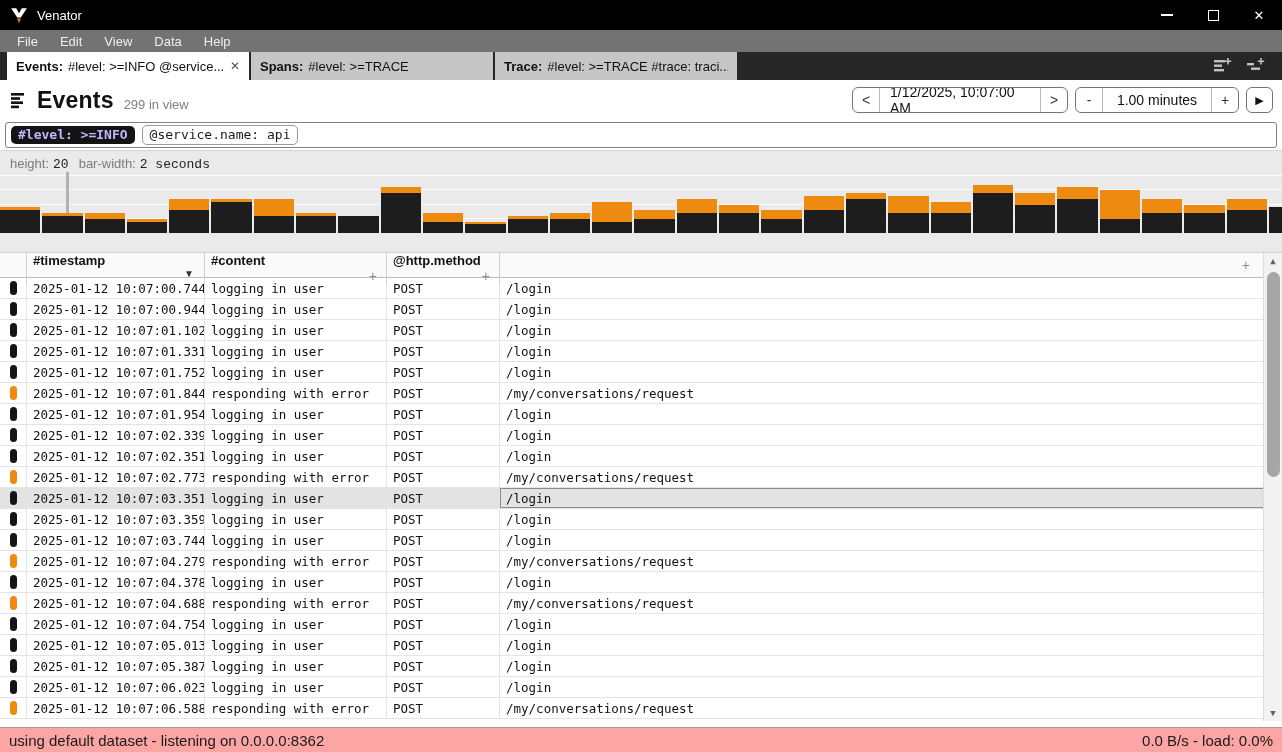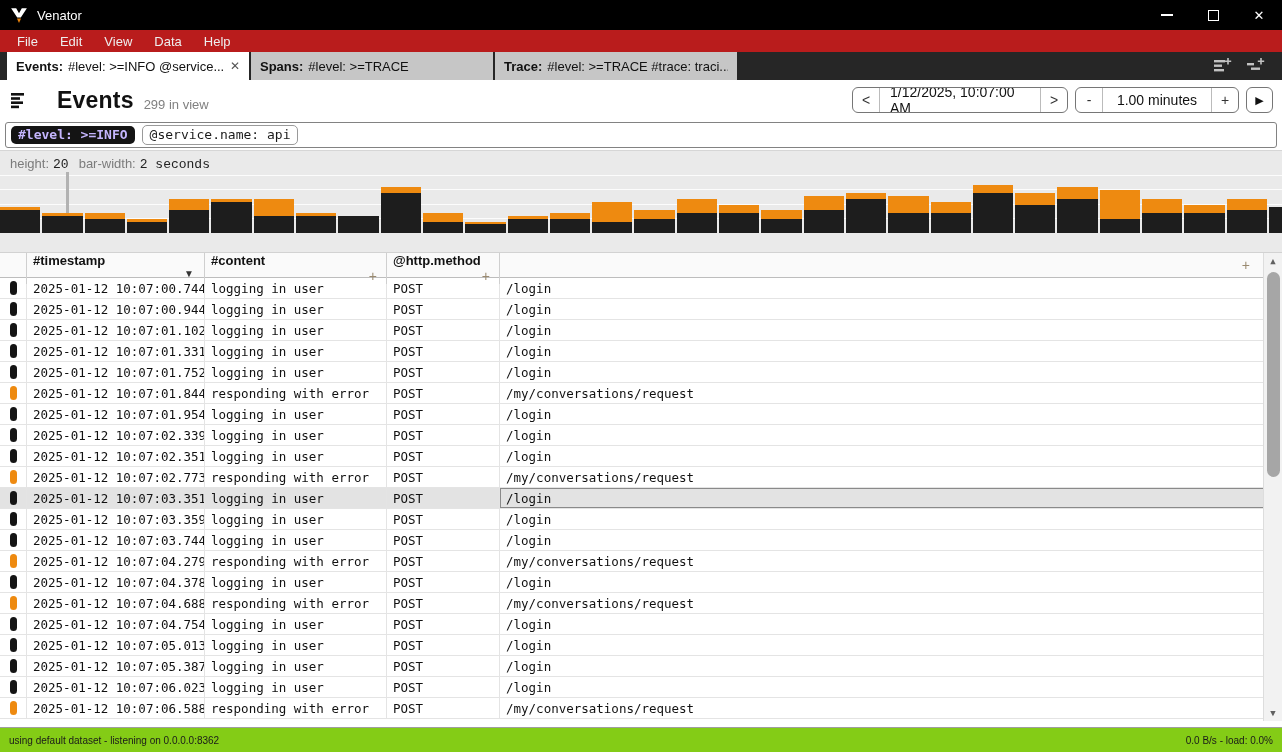--- a/index.html
+++ b/index.html
@@ -9,37 +9,37 @@
   
   .titlebar { height:30px; background:#000; color:#fff; display:flex; align-items:center; flex:0 0 auto; }
   .logo { width:18px; height:18px; margin:0 9px 0 10px; display:flex; }
   .apptitle { font-size:13px; color:#fff; }
   .wincontrols { margin-left:auto; display:flex; height:100%; }
   .winbtn { width:46px; height:100%; display:flex; align-items:center; justify-content:center; color:#fff; font-size:13px; }
   .minbar { width:12px; height:2px; background:#fff; }
   .maxbox { width:11px; height:11px; border:1.5px solid #fff; }
 
   
-  .menubar { height:22px; background:#b91c1c; display:flex; align-items:flex-end; padding-left:6px; flex:0 0 auto; }
+  .menubar { height:22px; background:#737373; display:flex; align-items:flex-end; padding-left:6px; flex:0 0 auto; }
   .menu-item { color:#eee; font-size:13px; padding:0 11px; height:100%; display:flex; align-items:center; }
 
   
   .tabbar { height:28px; background:#262626; display:flex; align-items:stretch; padding-left:7px; flex:0 0 auto; }
   .tab { width:242px; margin-right:2px; display:flex; align-items:center; padding:0 9px; font-size:13px; background:#c6c6c6; color:#111; overflow:hidden; }
   .tab.active { background:#fff; }
   .tab .tprefix { font-weight:bold; margin-right:5px; white-space:nowrap; }
   .tab .tlabel { white-space:nowrap; overflow:hidden; flex:1; }
   .tab-close { color:#555; margin-left:6px; font-size:12px; }
   .tab-actions { margin-left:auto; display:flex; align-items:center; gap:12px; padding-right:16px; }
   .tab-action { display:flex; }
 
   
   .pageheader { height:40px; background:#fff; display:flex; align-items:center; padding:0 9px 0 10px; flex:0 0 auto; }
   .ph-icon { display:flex; margin-right:8px; }
-  .ph-title { font-size:23px; font-weight:bold; color:#111; letter-spacing:.2px;margin-left:20px; }
+  .ph-title { font-size:23px; font-weight:bold; color:#111; letter-spacing:.2px; }
   .ph-count { font-size:13px; color:#818181; margin:8px 0 0 10px; }
   .controls { margin-left:auto; display:flex; gap:7px; align-items:center; }
   .ctl-group { display:flex; border:1px solid #767676; border-radius:6px; height:26px; align-items:stretch; font-size:14px; color:#111; background:#fff; overflow:hidden; }
   .ctl-btn { width:27px; display:flex; align-items:center; justify-content:center; font-size:14px; color:#333; }
   .ctl-btn.bl { border-left:1px solid #bbb; }
   .ctl-btn.br { border-right:1px solid #bbb; }
   .ctl-field { display:flex; align-items:center; justify-content:center; padding:0 10px; }
   .ctl-field.date { width:160px; }
   .ctl-field.dur { width:108px; }
   .play-btn { border:1px solid #767676; border-radius:6px; width:27px; height:26px; display:flex; align-items:center; justify-content:center; font-size:11px; color:#111; }
@@ -78,21 +78,21 @@
   .tr.selected .td.target { box-shadow:inset 0 0 0 1px #8a8a8a; }
   .pill { width:7px; height:14px; border-radius:4px; }
 
   
   .vscroll { position:absolute; top:0; right:0; bottom:6px; width:19px; background:#f2f2f2; border-left:1px solid #ddd; display:flex; flex-direction:column; align-items:center; }
   .scroll-btn { height:16px; width:100%; display:flex; align-items:center; justify-content:center; color:#606060; font-size:9px; }
   .scroll-thumb { width:13px; border-radius:7px; background:#a6a6a6; height:205px; margin-top:3px; }
   .scroll-spacer { flex:1; }
 
   
-  .statusbar { height:25px; background:#84cc16; border-top:1px solid #9e9e9e; display:flex; align-items:center; justify-content:space-between; padding:0 9px; font-size:10px; color:#1a1a1a; flex:0 0 auto; }
+  .statusbar { height:25px; background:#fca5a5; border-top:1px solid #9e9e9e; display:flex; align-items:center; justify-content:space-between; padding:0 9px; font-size:15px; color:#1a1a1a; flex:0 0 auto; }
 </style>
 </head>
 <body>
 
 <div class="titlebar">
   <span class="logo">
     <svg viewBox="0 0 16 16" width="18" height="18">
       <path d="M1 2 L5.5 2 L8 6.4 L10.5 2 L15 2 L9.6 10.2 L6.4 10.2 Z" fill="#ffffff"></path>
       <path d="M6.2 11.2 L9.8 11.2 L8 15 Z" fill="#e8820c"></path>
     </svg>

